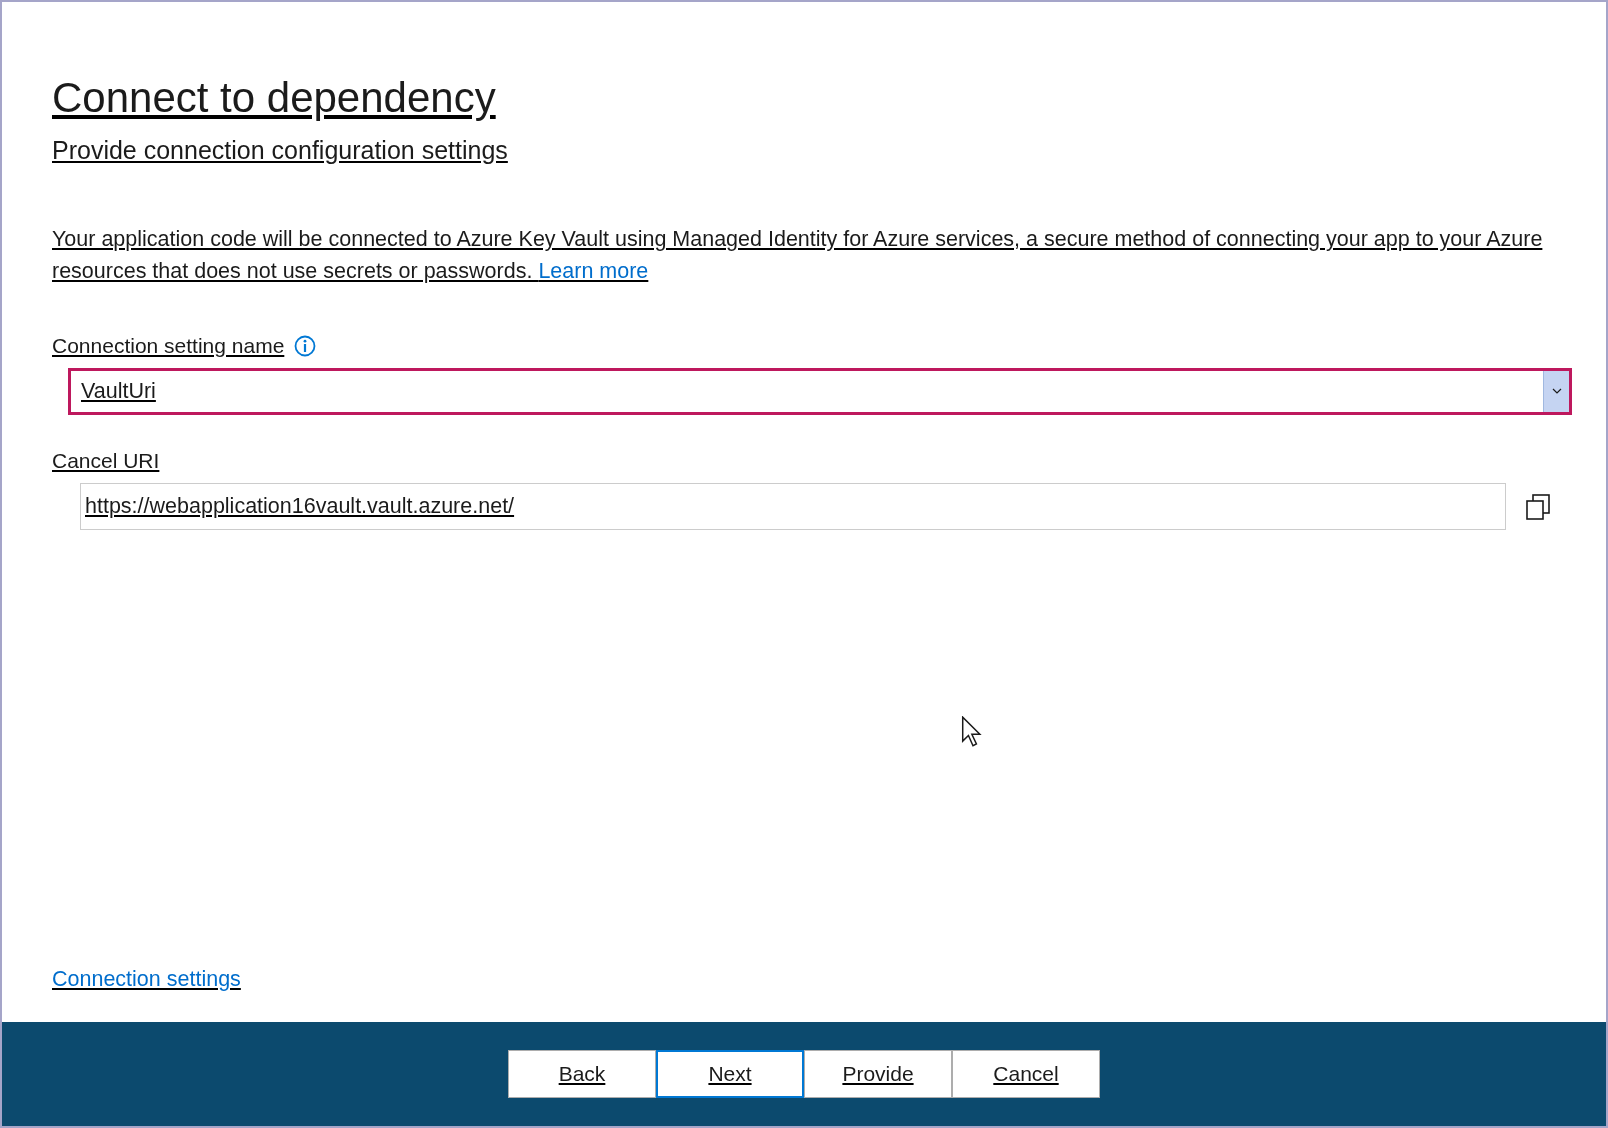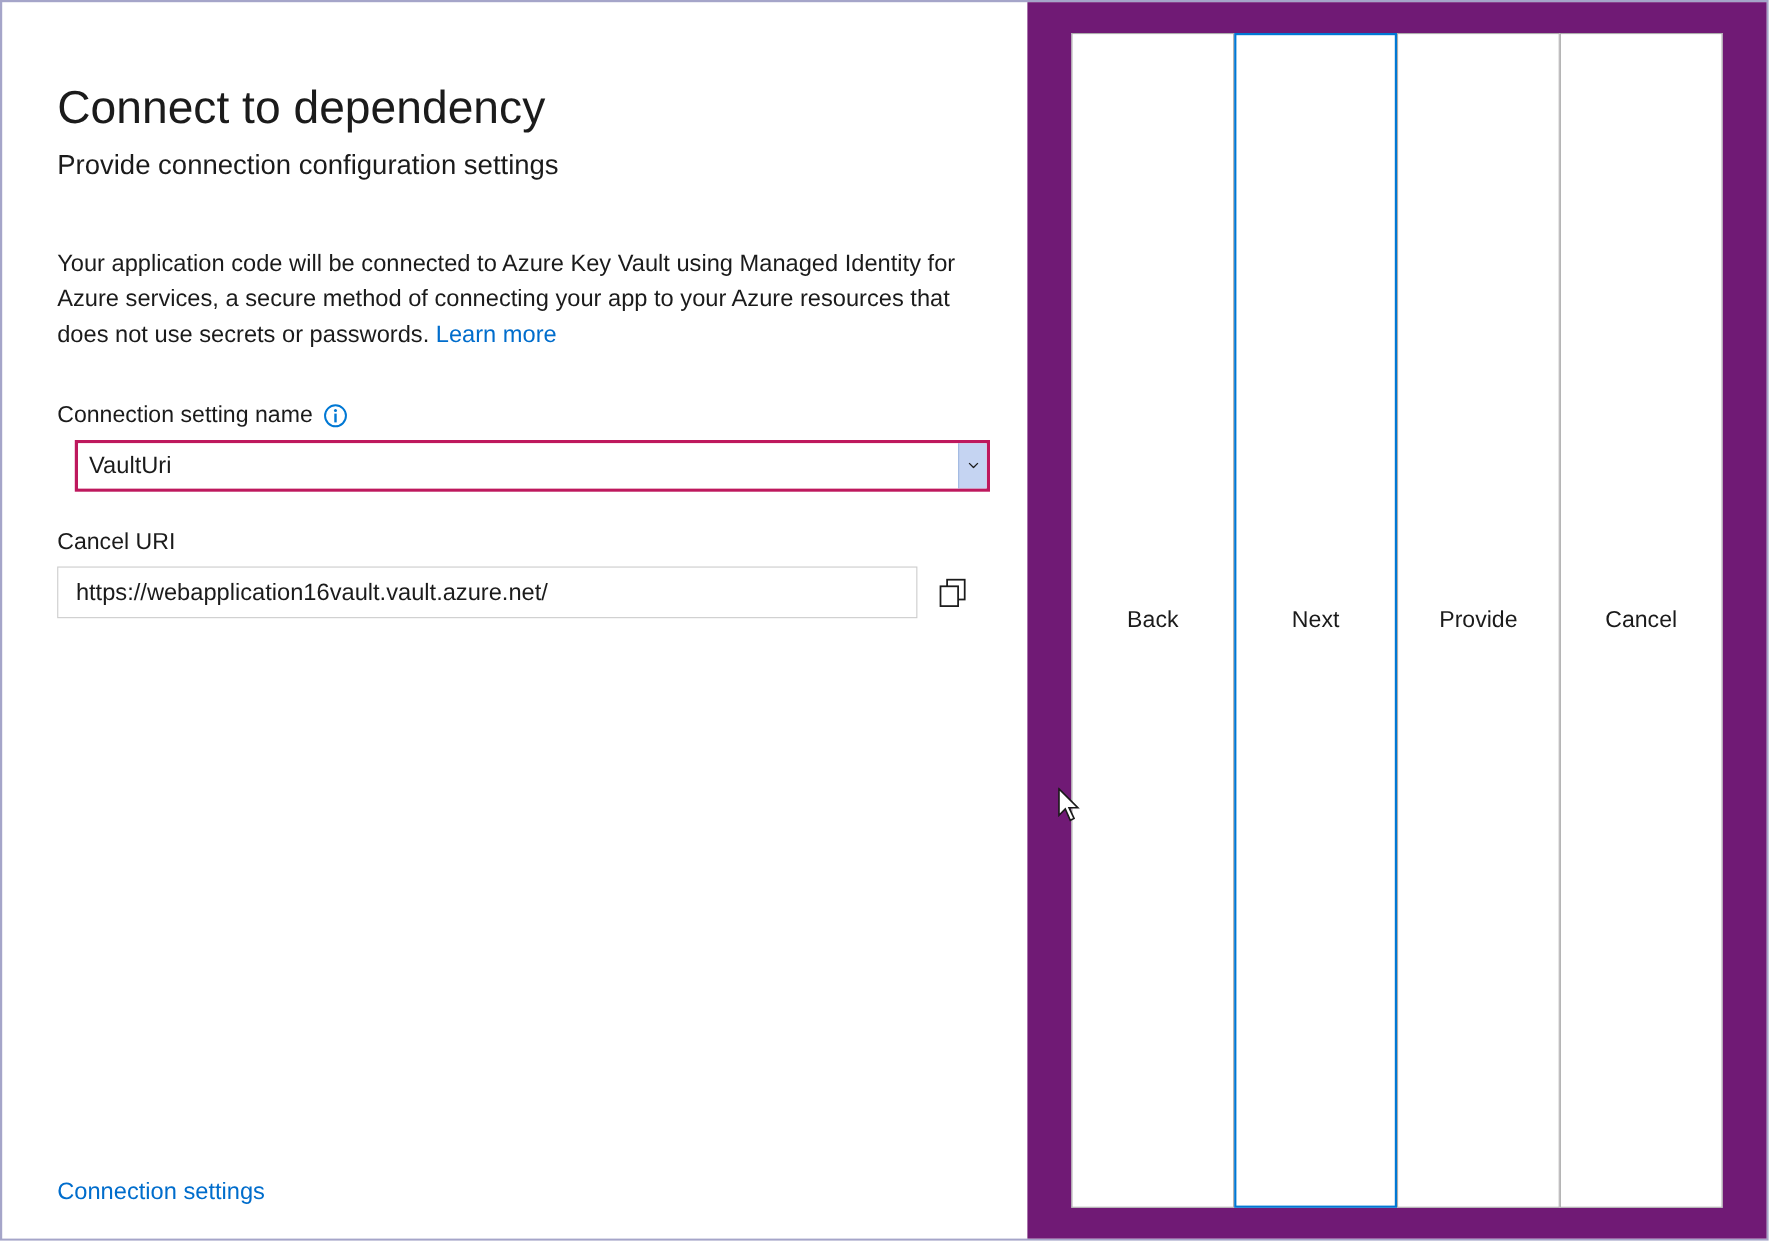--- a/index.html
+++ b/index.html
@@ -14,21 +14,22 @@
       height: 1128px;
       overflow: hidden;
     }
     .dialog {
       width: 100%;
       height: 100%;
       border: 2px solid #a5a5c9;
       background: #ffffff;
       position: relative;
       display: flex;
-      flex-direction: row;
+      flex-direction: column;
+      text-decoration: underline;
     }
     .close-btn {
       position: absolute;
       top: 28px;
       right: 35px;
       cursor: pointer;
       font-size: 26px;
       line-height: 1;
       color: #1b1b1b;
       font-weight: 300;
@@ -117,26 +118,27 @@
     }
     .uri-row {
       display: flex;
       align-items: center;
       gap: 14px;
       width: 100%;
     }
     .readonly-input {
       flex: 1;
       border: 1px solid #cccccc;
-      padding: 10px 16px;
+      padding: 10px 4px;
       font-size: 21.5px;
       font-family: inherit;
       background: #ffffff;
       color: #1b1b1b;
       outline: none;
+      margin-left: 28px;
     }
     .copy-btn {
       width: 36px;
       height: 36px;
       display: flex;
       align-items: center;
       justify-content: center;
       cursor: pointer;
     }
     .copy-btn svg {
@@ -148,24 +150,24 @@
     }
     .additional-link {
       color: #006dcc;
       font-size: 21.5px;
       text-decoration: none;
       cursor: pointer;
       display: inline-block;
       margin-bottom: 30px;
     }
     .footer {
-      background: #701a75;
+      background: #0c4a6e;
       padding: 28px 40px 28px 40px;
       display: flex;
-      justify-content: flex-end;
+      justify-content: center;
       gap: 0;
     }
     .footer-btn {
       min-width: 148px;
       padding: 10px 20px;
       font-size: 21px;
       font-family: inherit;
       background: #ffffff;
       border: 1px solid #adadad;
       color: #1b1b1b;

